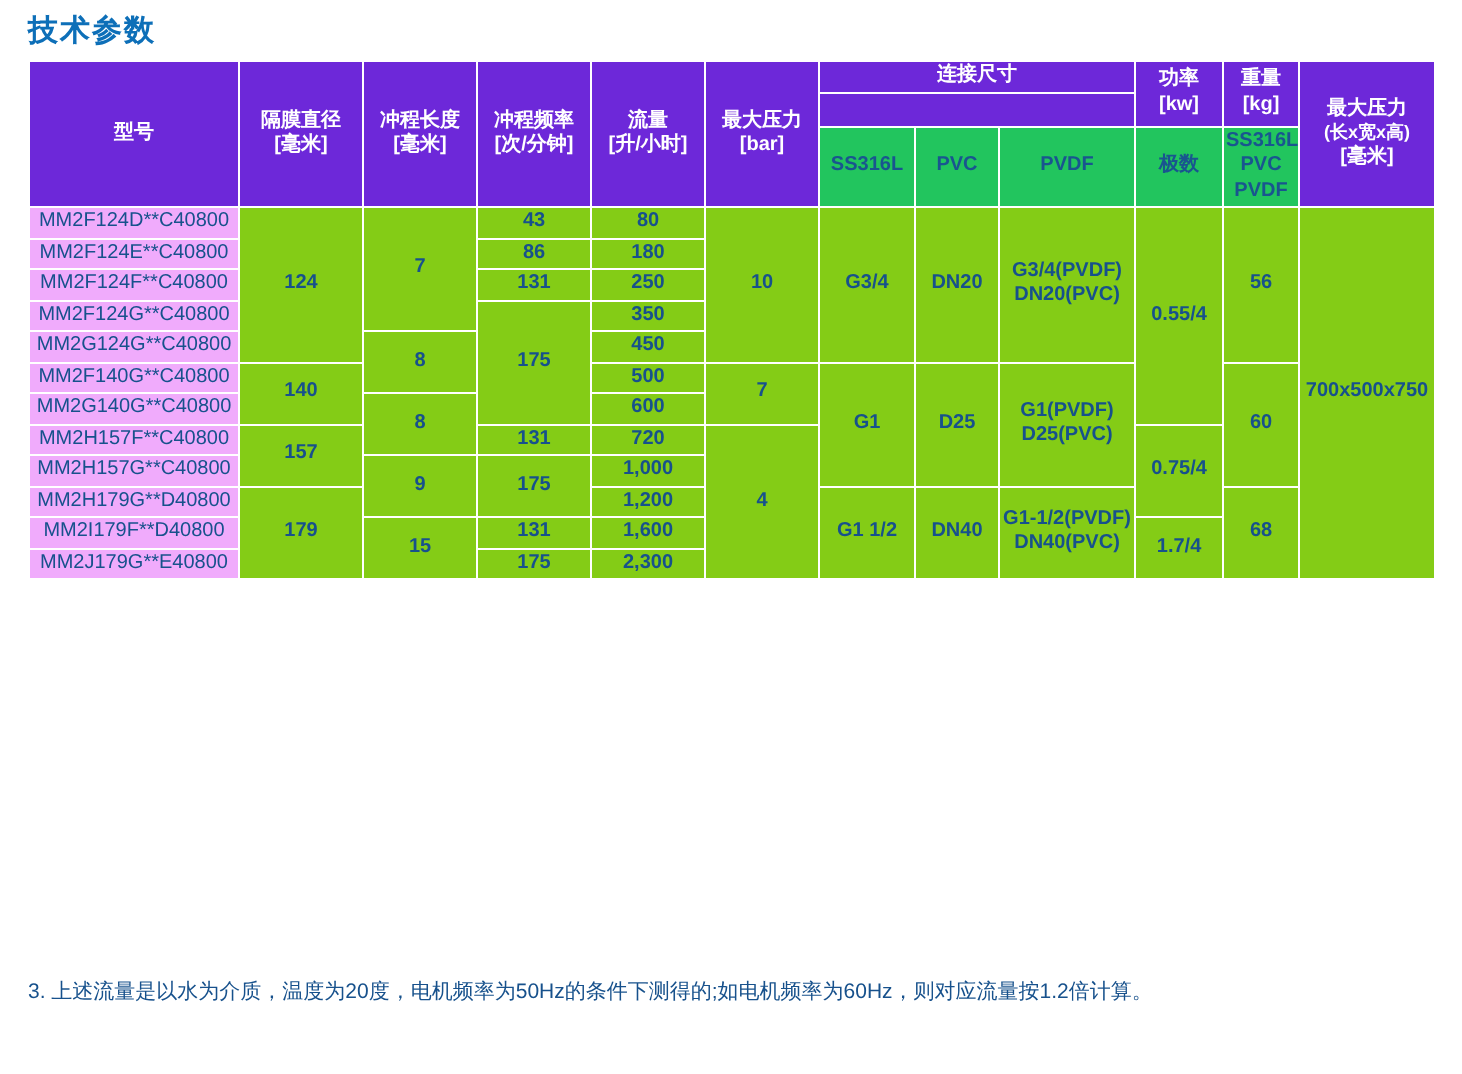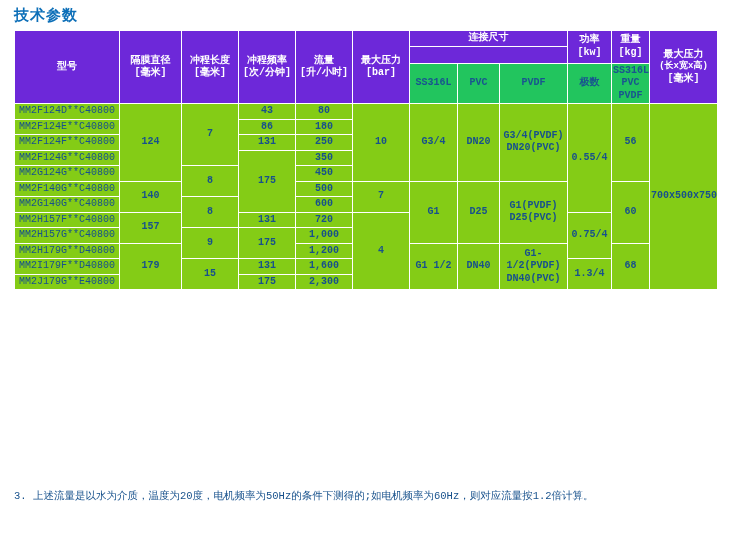--- a/index.html
+++ b/index.html
@@ -3,21 +3,21 @@
 <meta charset="utf-8">
 <style>
   html,body{margin:0;padding:0;}
   body{
     width:731px;height:537px;
     background:#ffffff;
     font-family:"Liberation Sans","DejaVu Sans",sans-serif;
     color:#1a4f8a;
     overflow:hidden;
   }
-  .page{position:relative;width:700px;height:537px;font-family:Liberation Mono, monospace;}
+  .page{position:relative;width:700px;height:537px;}
 
   .title{
     position:absolute;left:14px;top:6px;
     font-size:15px;font-weight:bold;color:#0d6fb8;
     letter-spacing:1px;
   }
 
   table.spec{
     position:absolute;left:14px;top:30px;
     border-collapse:collapse;
@@ -44,21 +44,21 @@
     color:#19558f;
     font-weight:bold;
     font-size:10px;
   }
   .cell-b{
     background:#84cc16;
     color:#17518c;
     font-weight:bold;
   }
   .model{
-    background:#84cc16;
+    background:#f0abfc;
     color:#17518c;
     font-size:10px;
     text-align:center;
     white-space:nowrap;
   }
   .small{font-size:9px;}
   .notes{
     position:absolute;left:14px;top:488px;
     font-size:10.5px;color:#17518c;line-height:1.55;
     width:705px;
@@ -232,21 +232,21 @@
         <div>DN40(PVC)</div>
       </td>
       <td class="cell-b" rowspan="3">68</td>
     </tr>
 
     <tr>
       <td class="model">MM2I179F**D40800</td>
       <td class="cell-b" rowspan="2">15</td>
       <td class="cell-b">131</td>
       <td class="cell-b">1,600</td>
-      <td class="cell-b" rowspan="2">1.3/4</td>
+      <td class="cell-b" rowspan="2">1.7/4</td>
     </tr>
 
     <tr>
       <td class="model">MM2J179G**E40800</td>
       <td class="cell-b">175</td>
       <td class="cell-b">2,300</td>
     </tr>
   </tbody>
     </table>
 

